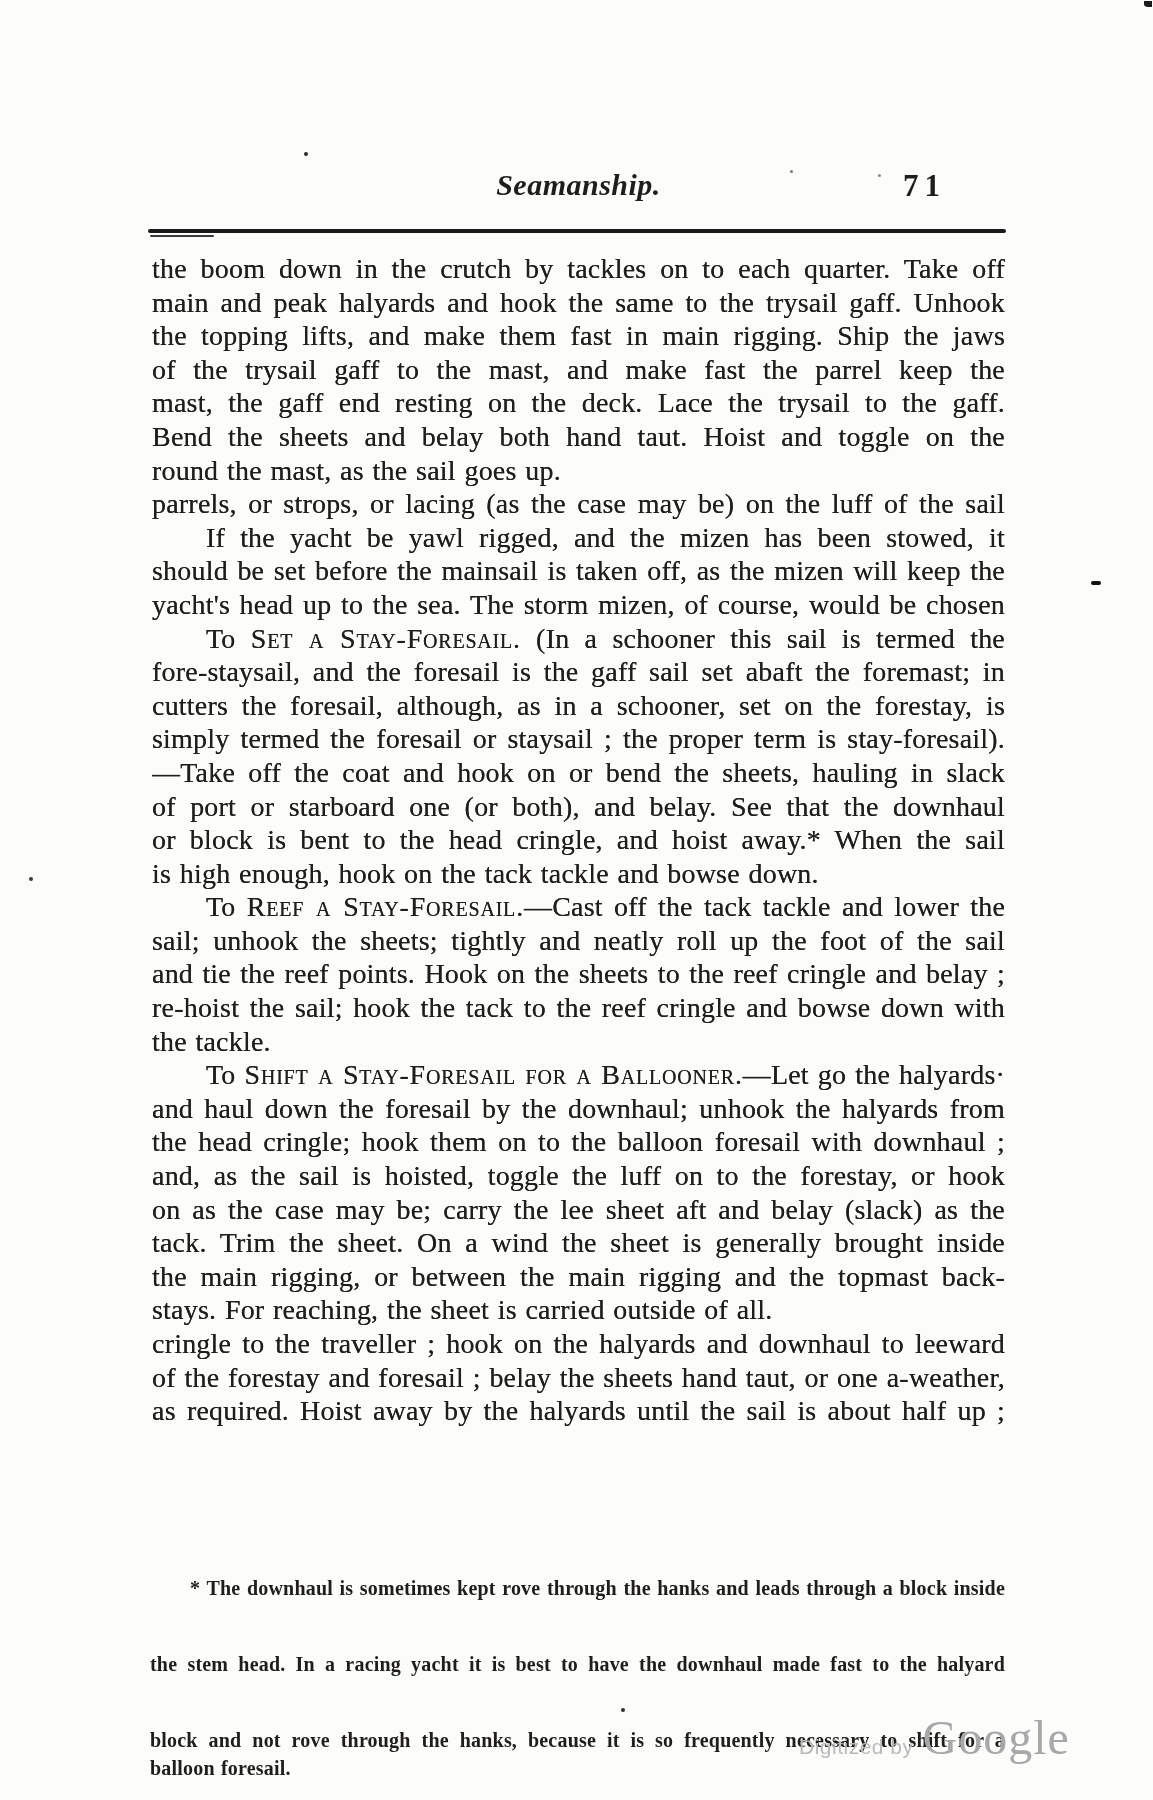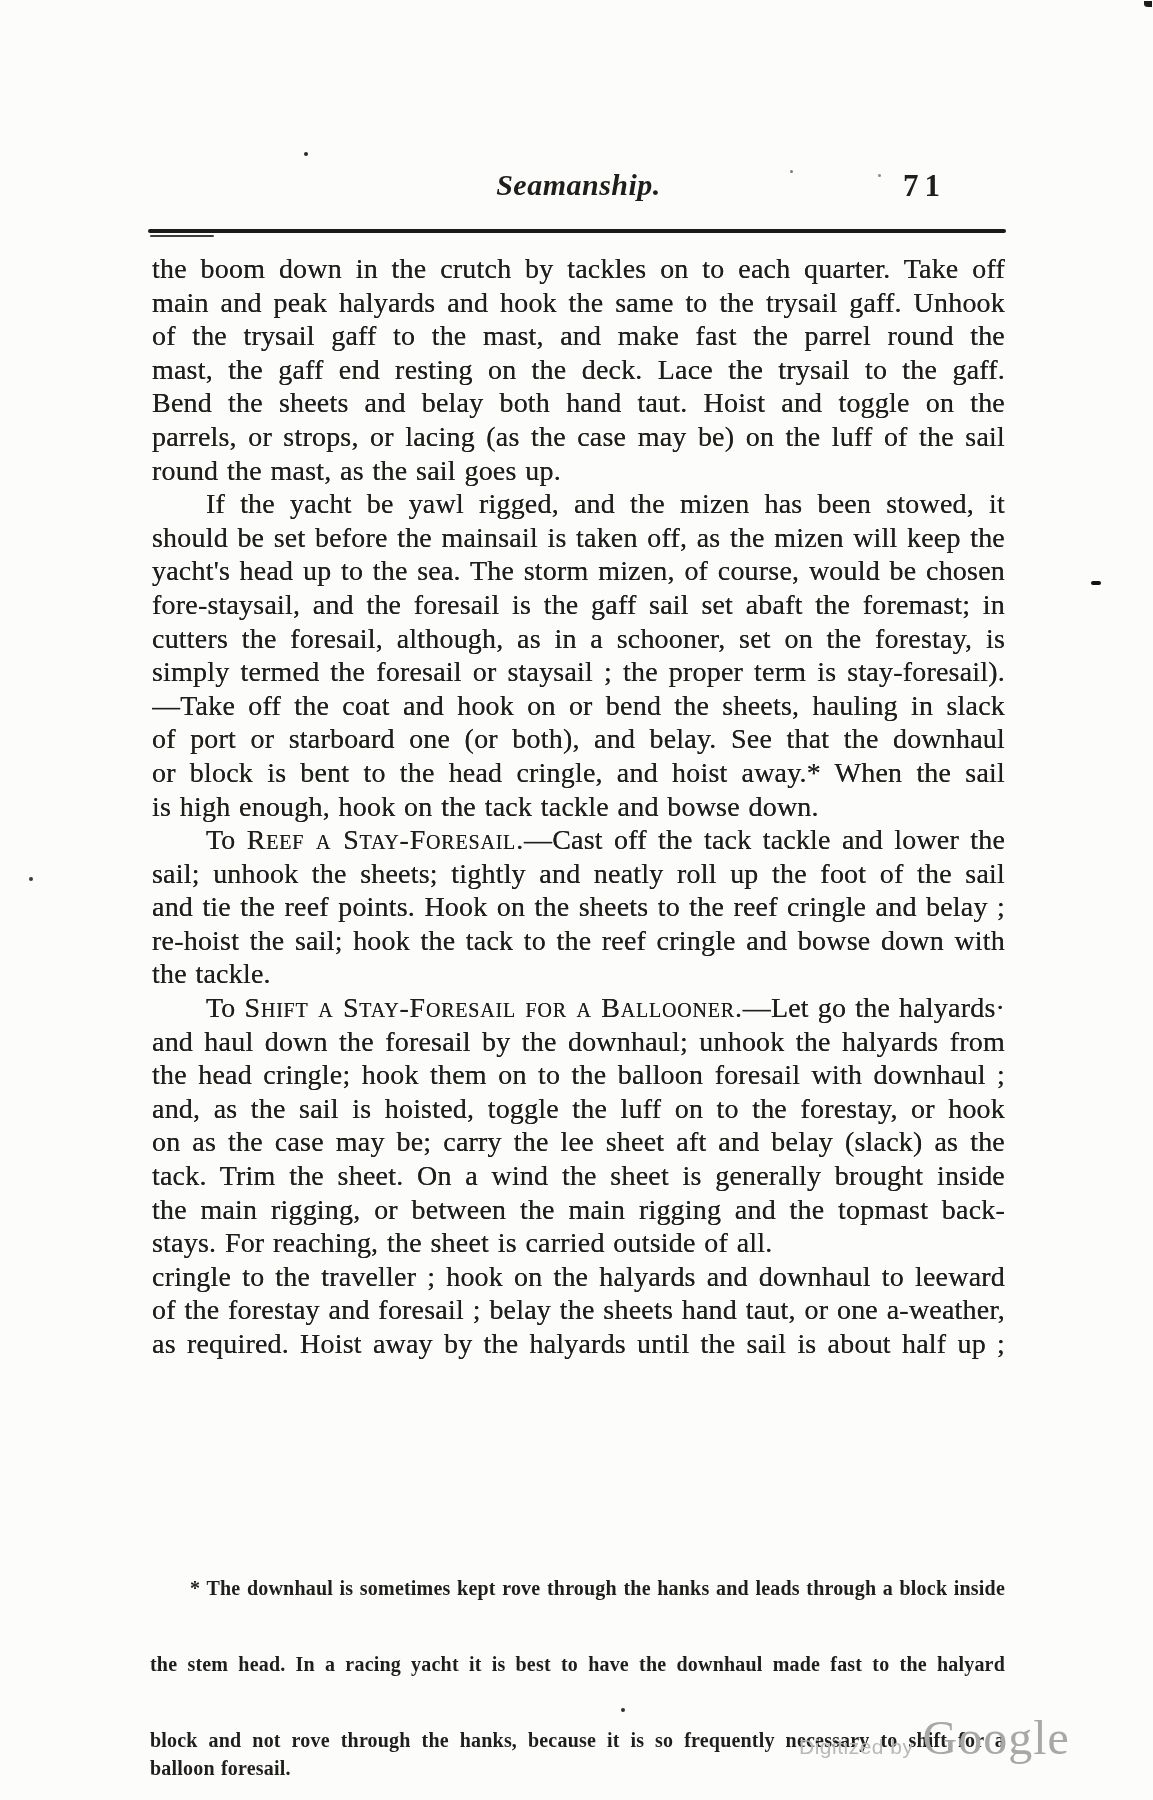--- a/index.html
+++ b/index.html
@@ -83,32 +83,34 @@
 
   <div class="page-number">71</div>
 
   <div class="header-rule"></div>
   <div class="header-rule-tail"></div>
 
   <div class="page-body" id="body-text">
       <div>
         <div class="line j"><span>the boom down in the crutch by tackles on to each quarter.  Take off</span></div>
         <div class="line j"><span>main and peak halyards and hook the same to the trysail gaff.  Unhook</span></div>
-        <div class="line j"><span>of the trysail gaff to the mast, and make fast the parrel round the</span></div>
+        <div class="line j"><span>the topping lifts, and make them fast in main rigging.  Ship the jaws</span></div>
+        <div class="line j"><span>of the trysail gaff to the mast, and make fast the parrel keep the</span></div>
         <div class="line j"><span>mast, the gaff end resting on the deck.  Lace the trysail to the gaff.</span></div>
         <div class="line j"><span>Bend the sheets and belay both hand taut.  Hoist and toggle on the</span></div>
+        <div class="line"><span>round the mast, as the sail goes up.</span></div>
         <div class="line j"><span>parrels, or strops, or lacing (as the case may be) on the luff of the sail</span></div>
-        <div class="line"><span>round the mast, as the sail goes up.</span></div>
       </div>
       <div>
         <div class="line j indent"><span>If the yacht be yawl rigged, and the mizen has been stowed, it</span></div>
         <div class="line j"><span>should be set before the mainsail is taken off, as the mizen will keep the</span></div>
         <div class="line j"><span>yacht's head up to the sea.  The storm mizen, of course, would be chosen</span></div>
       </div>
       <div>
+        <div class="line j indent"><span>To </span><span class="sc">Set a Stay-Foresail.</span><span>  (In a schooner this sail is termed the</span></div>
         <div class="line j"><span>fore-staysail, and the foresail is the gaff sail set abaft the foremast; in</span></div>
         <div class="line j"><span>cutters the foresail, although, as in a schooner, set on the forestay, is</span></div>
         <div class="line j"><span>simply termed the foresail or staysail ; the proper term is stay-foresail).</span></div>
         <div class="line j"><span>—Take off the coat and hook on or bend the sheets, hauling in slack</span></div>
         <div class="line j"><span>of port or starboard one (or both), and belay.  See that the downhaul</span></div>
         <div class="line j"><span>or block is bent to the head cringle, and hoist away.*  When the sail</span></div>
         <div class="line"><span>is high enough, hook on the tack tackle and bowse down.</span></div>
       </div>
       <div>
         <div class="line j indent"><span>To </span><span class="sc">Reef a Stay-Foresail.</span><span>—Cast off the tack tackle and lower the</span></div>

